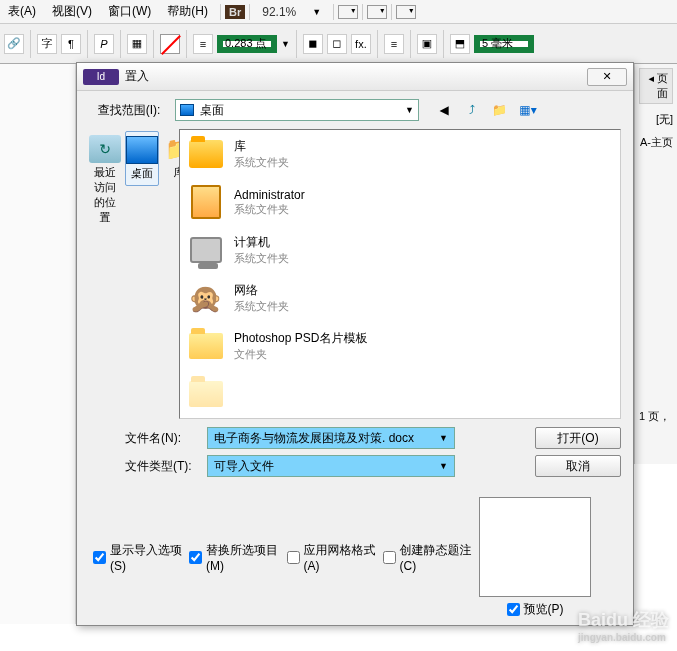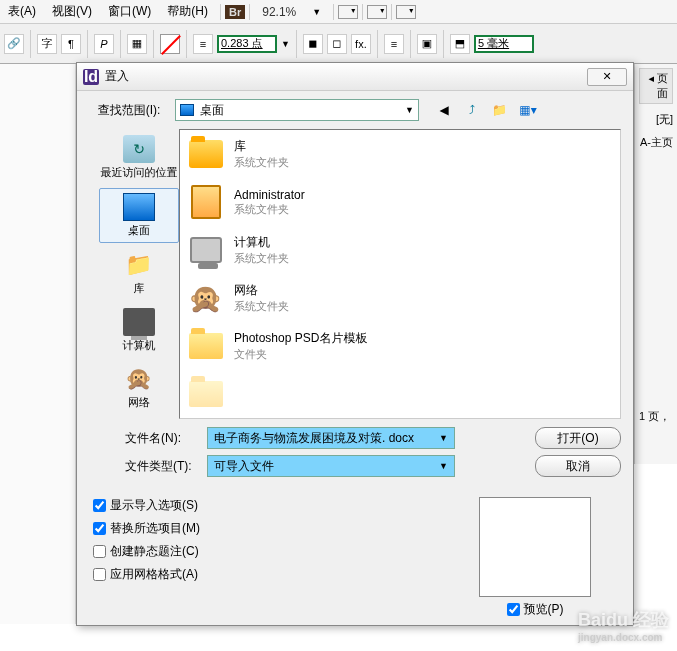--- a/index.html
+++ b/index.html
@@ -11,46 +11,46 @@
 .menubar .sep { border-left: 1px solid #ccc; height: 16px; padding: 0; margin: 0 4px; }
 .menubar .br-icon { background: #4a2f1a; color: #ddd; padding: 1px 4px; font-size: 11px; font-weight: bold; }
 .menubar .zoom { color: #333; }
 .menubar .dd { border: 1px solid #999; width: 20px; height: 14px; display: inline-block; position: relative; }
 .menubar .dd::after { content: "▾"; font-size: 8px; position: absolute; right: 2px; top: 0; }
 
 
 .toolbar { height: 40px; background: #f0f0f0; border-bottom: 1px solid #aaa; display: flex; align-items: center; font-size: 11px; padding: 0 4px; gap: 4px; position: relative; }
 .toolbar .tool-icon { width: 20px; height: 20px; border: 1px solid #ccc; background: #fff; display: inline-flex; align-items: center; justify-content: center; font-size: 11px; }
 .toolbar .tool-sep { width: 1px; height: 28px; background: #ccc; margin: 0 2px; }
-.toolbar .num-input { width: 60px; height: 18px; border: 2px solid #15803d; background: #fff; font-size: 11px; padding: 0 2px; display: inline-flex; align-items: center; text-decoration: underline; }
+.toolbar .num-input { width: 60px; height: 18px; border: 6px solid #15803d; background: #fff; font-size: 11px; padding: 0 2px; display: inline-flex; align-items: center; }
 .toolbar .red-slash { width: 20px; height: 20px; background: #fff; border: 1px solid #999; position: relative; }
 .toolbar .red-slash::after { content: ""; position: absolute; width: 26px; height: 2px; background: red; transform: rotate(-45deg); top: 9px; left: -3px; }
 
 
 .right-panel { position: absolute; right: 0; top: 64px; width: 43px; background: #f5f5f5; border-left: 1px solid #ccc; height: 400px; font-size: 11px; padding: 4px; text-align: right; }
 .right-panel .tab { background: #e8e8e8; border: 1px solid #ccc; padding: 2px 4px; margin-bottom: 4px; }
 
 
 .dialog { position: absolute; left: 76px; top: 62px; width: 558px; height: 564px; background: #f0f0f0; border: 1px solid #888; box-shadow: 2px 2px 8px rgba(0,0,0,0.3); }
 .dialog-title { height: 28px; background: linear-gradient(#fff, #e8e8e8); border-bottom: 1px solid #ccc; display: flex; align-items: center; padding: 0 6px; font-size: 12px; }
-.dialog-title .id-icon { width: 16px; height: 16px; background: #4b2e83; color: #fff; font-size: 16px; font-weight: bold; display: inline-flex; align-items: center; justify-content: center; margin-right: 6px; border-radius: 2px; }
+.dialog-title .id-icon { width: 36px; height: 16px; background: #4b2e83; color: #fff; font-size: 10px; font-weight: normal; display: inline-flex; align-items: center; justify-content: center; margin-right: 6px; border-radius: 2px; }
 .dialog-title .close { margin-left: auto; width: 40px; height: 18px; border: 1px solid #aaa; border-radius: 2px; display: flex; align-items: center; justify-content: center; font-size: 11px; background: #f5f5f5; }
 
 .dialog-body { padding: 8px 12px; font-size: 12px; }
 
 .lookup-row { display: flex; align-items: center; margin-bottom: 8px; }
 .lookup-row label { width: 86px; text-align: center; padding-right: 6px; }
 .lookup-row .combo { flex: 0 0 244px; height: 22px; border: 1px solid #7a9; background: #fff; display: flex; align-items: center; padding: 0 4px; }
 .lookup-row .combo .desk-icon { width: 14px; height: 12px; background: linear-gradient(#4af, #06c); border: 1px solid #048; margin-right: 6px; }
 .lookup-row .combo .dd-btn { margin-left: auto; font-size: 9px; }
 .lookup-row .nav-icons { display: flex; gap: 10px; margin-left: 16px; }
 .lookup-row .nav-icons span { width: 18px; height: 18px; display: inline-flex; align-items: center; justify-content: center; }
 
 .browser { display: flex; height: 290px; }
-.places { width: 90px; display: flex; flex-direction: column; align-items: flex-end; gap: 4px; padding-top: 2px; }
+.places { width: 90px; display: flex; flex-direction: row; align-items: flex-start; gap: 4px; padding-top: 2px; }
 .place { width: 80px; text-align: center; font-size: 11px; padding: 4px 0; cursor: default; }
 .place.selected { border: 1px solid #7aa7d8; background: #eaf3fb; border-radius: 2px; }
 .place .p-icon { width: 32px; height: 28px; margin: 0 auto 2px; display: flex; align-items: center; justify-content: center; }
 .p-recent { background: linear-gradient(#bde, #8bc); border-radius: 3px; position: relative; }
 .p-recent::after { content: "↻"; color: #065; font-size: 14px; }
 .p-desktop { background: linear-gradient(#6bf, #06c); border: 1px solid #048; }
 .p-lib::before { content: "📁"; font-size: 22px; }
 .p-computer { background: #555; border-radius: 2px; position: relative; }
 .p-computer::after { content: ""; position: absolute; bottom: -4px; left: 8px; width: 16px; height: 4px; background: #aaa; }
 .p-network::before { content: "🙊"; font-size: 22px; }
@@ -67,24 +67,24 @@
 .f-comp-ico::after { content: ""; position: absolute; bottom: -8px; left: 6px; width: 20px; height: 6px; background: #888; border-radius: 2px; }
 .f-net-ico::before { content: "🙊"; font-size: 28px; }
 .f-folder-ico { background: linear-gradient(#fe9, #fc5); width: 34px; height: 26px; border-radius: 2px; position: relative; }
 .f-folder-ico::before { content: ""; position: absolute; top: -5px; left: 2px; width: 14px; height: 6px; background: #fc5; border-radius: 2px 2px 0 0; }
 
 .file-fields { margin-top: 8px; }
 .field-row { display: flex; align-items: center; margin-bottom: 6px; }
 .field-row label { width: 86px; padding-left: 4px; margin-left: 32px; }
 .field-row .combo2 { width: 248px; height: 22px; border: 1px solid #7a9; background: #7dd3fc; display: flex; align-items: center; padding: 0 6px; font-size: 12px; }
 .field-row .combo2 .dd-btn { margin-left: auto; font-size: 9px; }
-.field-row .btn { margin-left: auto; width: 86px; height: 22px; border: 1px solid #888; background: linear-gradient(#fff, #e5e5e5); font-size: 12px; border-radius: 10px; }
+.field-row .btn { margin-left: auto; width: 86px; height: 22px; border: 1px solid #888; background: linear-gradient(#fff, #e5e5e5); font-size: 12px; border-radius: 2px; }
 
 .options-row { display: flex; margin-top: 20px; }
-.checks { display: flex; flex-direction: column; gap: 6px; font-size: 12px; padding-left: 4px; }
+.checks { display: flex; font-size: 12px; padding-left: 4px; align-items: center; }
 .checks label { display: flex; align-items: center; gap: 4px; }
 .checks input { width: 13px; height: 13px; }
 .preview-box { margin-left: auto; margin-right: 30px; width: 112px; }
 .preview-box .pv { width: 112px; height: 100px; border: 1px solid #888; background: #fff; margin-bottom: 4px; }
 .preview-box label { font-size: 12px; display: flex; align-items: center; justify-content: center; gap: 4px; }
 
 .watermark { position: absolute; right: 8px; bottom: 8px; color: rgba(255,255,255,0.7); font-size: 18px; font-weight: bold; text-shadow: 0 0 4px rgba(0,0,0,0.3); pointer-events: none; }
 .watermark .sub { font-size: 10px; display: block; color: rgba(200,200,200,0.8); }
 
 
@@ -270,34 +270,34 @@
         <label>
             <input type="checkbox" checked="" style="">
             <span>显示导入选项(S)</span>
           </label>
         <label>
             <input type="checkbox" checked="" style="">
             <span>替换所选项目(M)</span>
           </label>
         <label>
             <input type="checkbox" style="">
+            <span>应用网格格式(A)</span>
+          </label>
+        <label>
+            <input type="checkbox" style="">
             <span>创建静态题注(C)</span>
-          </label>
-        <label>
-            <input type="checkbox" style="">
-            <span>应用网格格式(A)</span>
           </label>
       </div>
       <div class="preview-box">
         <div class="pv"></div>
         <label>
             <input type="checkbox" checked="" style="">
             <span>预览(P)</span>
           </label>
       </div>
     </div>
   </div>
 </div>
 
 <div class="watermark">
   <span>Baidu 经验</span>
-  <span class="sub">jingyan.docx.com</span>
+  <span class="sub">jingyan.baidu.com</span>
 </div>
 
 </body></html>

